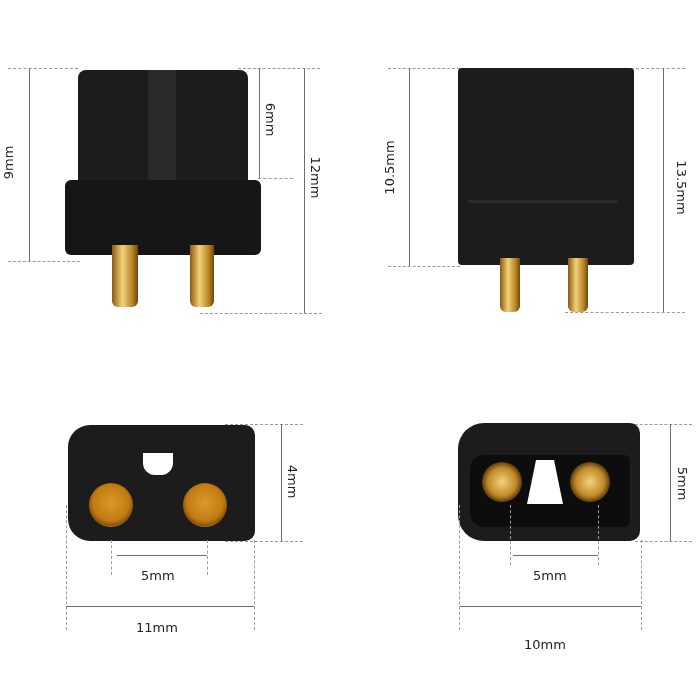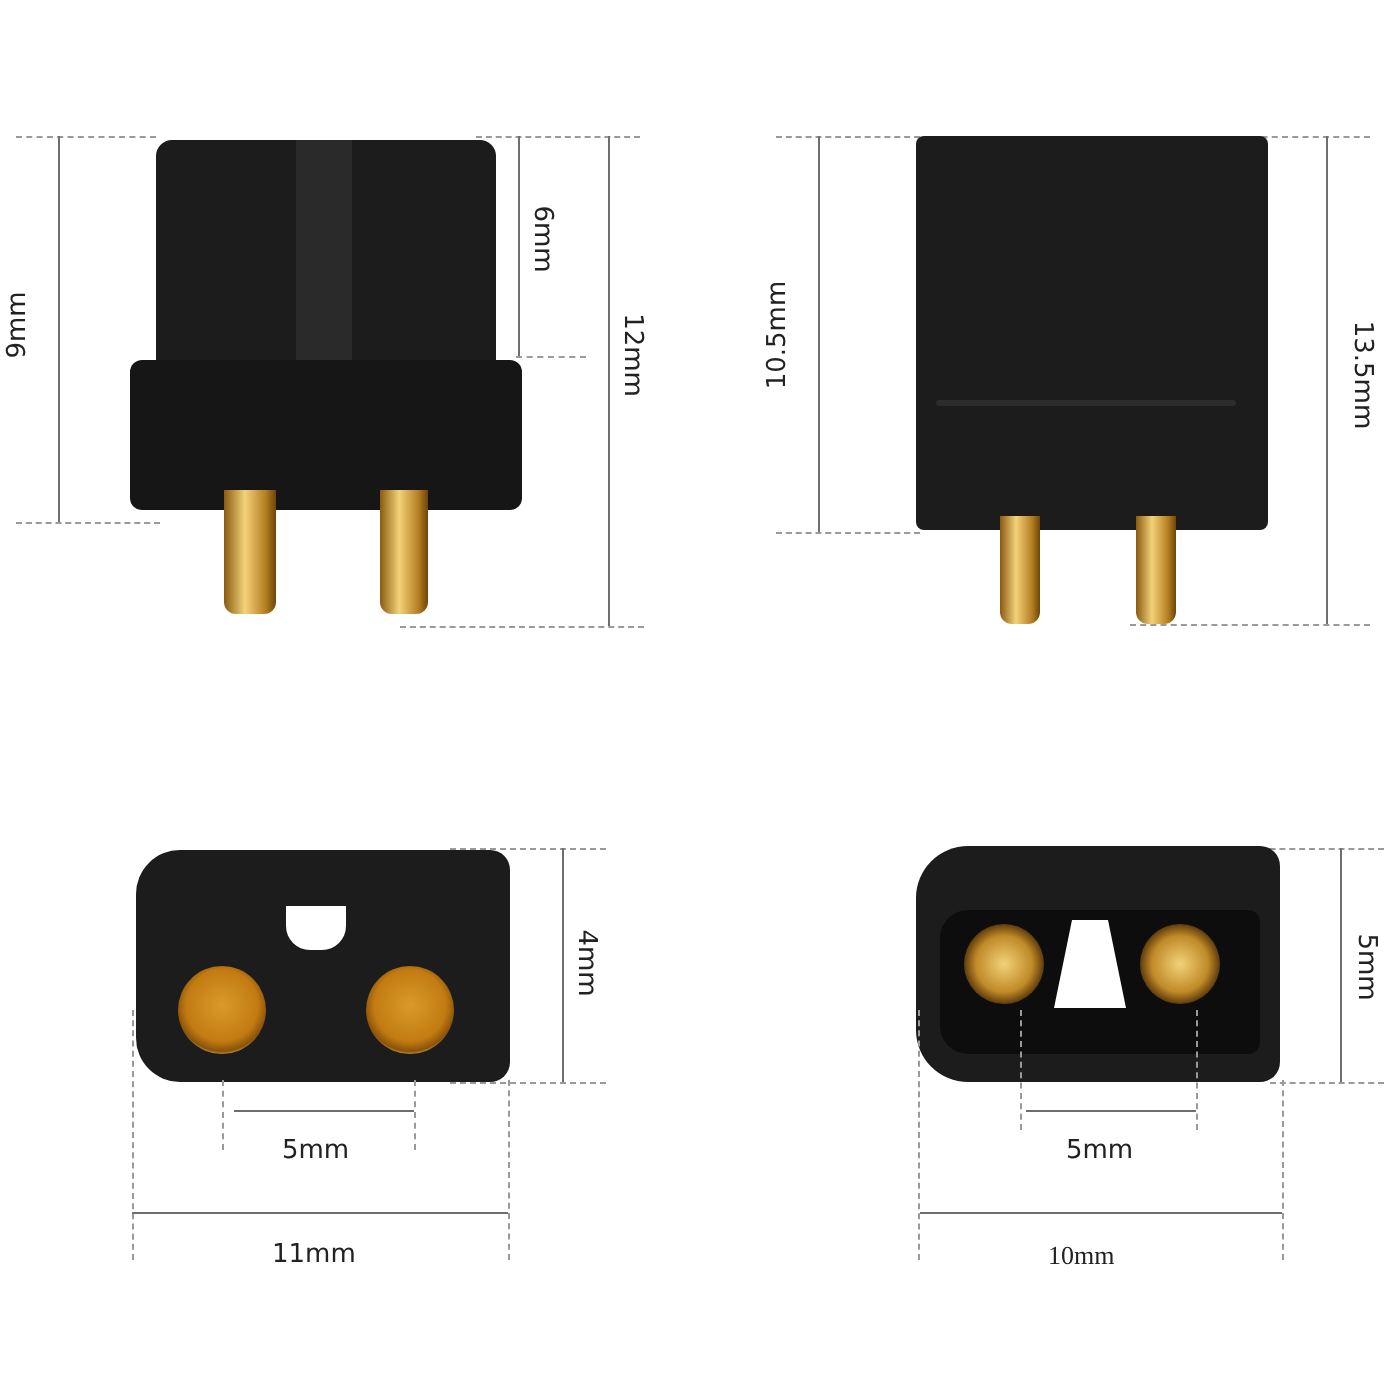--- a/index.html
+++ b/index.html
@@ -93,14 +93,14 @@
   <div class="socket" style="left:570px;top:462px;width:40px;height:40px;background:radial-gradient(circle,#f3d27a 0%,#c08a28 50%,#4a2c05 75%,#111 90%);"></div>
 
   <div class="dot-v" style="left:510px;top:505px;height:60px;"></div>
   <div class="dot-v" style="left:598px;top:505px;height:60px;"></div>
   <div class="line-h" style="left:513px;top:555px;width:85px;"></div>
   <div class="lbl" style="left:533px;top:568px;">5mm</div>
 
   <div class="dot-v" style="left:459px;top:505px;height:125px;"></div>
   <div class="dot-v" style="left:641px;top:540px;height:90px;"></div>
   <div class="line-h" style="left:460px;top:606px;width:181px;"></div>
-  <div class="lbl" style="left:524px;top:620px;font-family:Liberation Serif, serif;">10mm</div>
+  <div class="lbl" style="left:524px;top:637px;">10mm</div>
 </div>
 
 </body></html>

